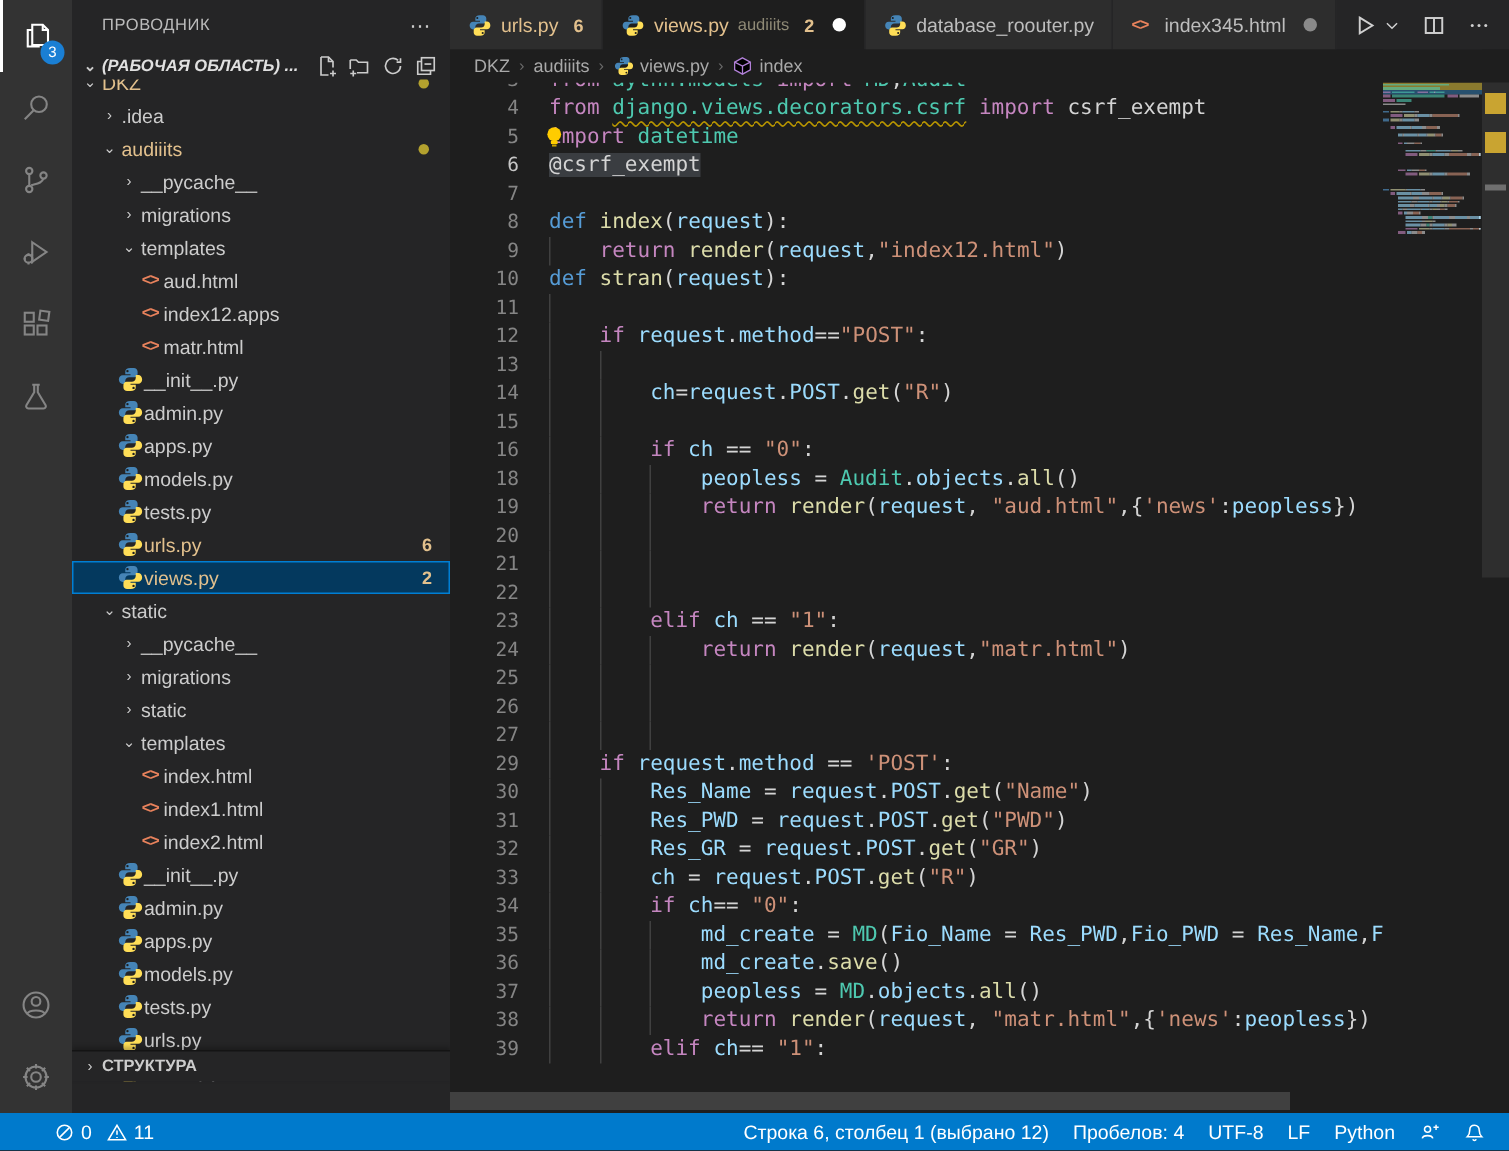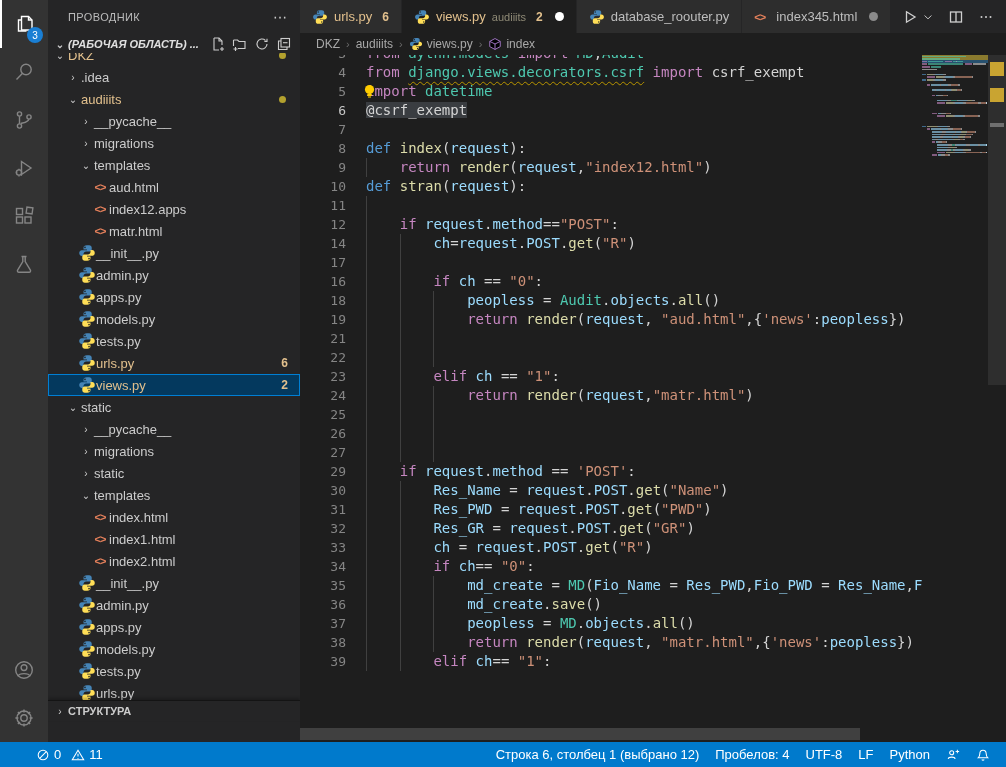--- a/index.html
+++ b/index.html
@@ -576,25 +576,27 @@
                 <rect x="4.3" y="10" width="4.4" height="2" fill="#fc0"></rect>
                 <rect x="5" y="12.3" width="3" height="1.4" fill="#caa300"></rect>
               </svg></span></div>
           <div class="cl"><span class="num cur">6</span><span class="txt"><span class="tok-x" style="color: rgb(212, 212, 212);">@csrf_exempt</span></span></div>
           <div class="cl"><span class="num">7</span><span class="txt"></span></div>
           <div class="cl"><span class="num">8</span><span class="txt"><span style="color: rgb(86, 156, 214);">def</span><span style="color: rgb(212, 212, 212);"> </span><span style="color: rgb(220, 220, 170);">index</span><span style="color: rgb(212, 212, 212);">(</span><span style="color: rgb(156, 220, 254);">request</span><span style="color: rgb(212, 212, 212);">):</span></span></div>
           <div class="cl"><div class="guide" style="left: 66px;"></div><span class="num">9</span><span class="txt"><span style="color: rgb(212, 212, 212);">    </span><span style="color: rgb(197, 134, 192);">return</span><span style="color: rgb(212, 212, 212);"> </span><span style="color: rgb(220, 220, 170);">render</span><span style="color: rgb(212, 212, 212);">(</span><span style="color: rgb(156, 220, 254);">request</span><span style="color: rgb(212, 212, 212);">,</span><span style="color: rgb(206, 145, 120);">"index12.html"</span><span style="color: rgb(212, 212, 212);">)</span></span></div>
           <div class="cl"><span class="num">10</span><span class="txt"><span style="color: rgb(86, 156, 214);">def</span><span style="color: rgb(212, 212, 212);"> </span><span style="color: rgb(220, 220, 170);">stran</span><span style="color: rgb(212, 212, 212);">(</span><span style="color: rgb(156, 220, 254);">request</span><span style="color: rgb(212, 212, 212);">):</span></span></div>
           <div class="cl"><div class="guide" style="left: 66px;"></div><span class="num">11</span><span class="txt"></span></div>
           <div class="cl"><div class="guide" style="left: 66px;"></div><span class="num">12</span><span class="txt"><span style="color: rgb(212, 212, 212);">    </span><span style="color: rgb(197, 134, 192);">if</span><span style="color: rgb(212, 212, 212);"> </span><span style="color: rgb(156, 220, 254);">request</span><span style="color: rgb(212, 212, 212);">.</span><span style="color: rgb(156, 220, 254);">method</span><span style="color: rgb(212, 212, 212);">==</span><span style="color: rgb(206, 145, 120);">"POST"</span><span style="color: rgb(212, 212, 212);">:</span></span></div>
+          <div class="cl"><div class="guide" style="left: 66px;"></div><div class="guide" style="left: 99.72px;"></div><span class="num">13</span><span class="txt"></span></div>
           <div class="cl"><div class="guide" style="left: 66px;"></div><div class="guide" style="left: 99.72px;"></div><span class="num">14</span><span class="txt"><span style="color: rgb(212, 212, 212);">        </span><span style="color: rgb(156, 220, 254);">ch</span><span style="color: rgb(212, 212, 212);">=</span><span style="color: rgb(156, 220, 254);">request</span><span style="color: rgb(212, 212, 212);">.</span><span style="color: rgb(156, 220, 254);">POST</span><span style="color: rgb(212, 212, 212);">.</span><span style="color: rgb(220, 220, 170);">get</span><span style="color: rgb(212, 212, 212);">(</span><span style="color: rgb(206, 145, 120);">"R"</span><span style="color: rgb(212, 212, 212);">)</span></span></div>
-          <div class="cl"><div class="guide" style="left: 66px;"></div><div class="guide" style="left: 99.72px;"></div><span class="num">17</span><span class="txt"></span></div>
+          <div class="cl"><div class="guide" style="left: 66px;"></div><div class="guide" style="left: 99.72px;"></div><span class="num">15</span><span class="txt"></span></div>
           <div class="cl"><div class="guide" style="left: 66px;"></div><div class="guide" style="left: 99.72px;"></div><span class="num">16</span><span class="txt"><span style="color: rgb(212, 212, 212);">        </span><span style="color: rgb(197, 134, 192);">if</span><span style="color: rgb(212, 212, 212);"> </span><span style="color: rgb(156, 220, 254);">ch</span><span style="color: rgb(212, 212, 212);"> == </span><span style="color: rgb(206, 145, 120);">"0"</span><span style="color: rgb(212, 212, 212);">:</span></span></div>
           <div class="cl"><div class="guide" style="left: 66px;"></div><div class="guide" style="left: 99.72px;"></div><div class="guide" style="left: 133.44px;"></div><span class="num">18</span><span class="txt"><span style="color: rgb(212, 212, 212);">            </span><span style="color: rgb(156, 220, 254);">peopless</span><span style="color: rgb(212, 212, 212);"> = </span><span style="color: rgb(78, 201, 176);">Audit</span><span style="color: rgb(212, 212, 212);">.</span><span style="color: rgb(156, 220, 254);">objects</span><span style="color: rgb(212, 212, 212);">.</span><span style="color: rgb(220, 220, 170);">all</span><span style="color: rgb(212, 212, 212);">()</span></span></div>
           <div class="cl"><div class="guide" style="left: 66px;"></div><div class="guide" style="left: 99.72px;"></div><div class="guide" style="left: 133.44px;"></div><span class="num">19</span><span class="txt"><span style="color: rgb(212, 212, 212);">            </span><span style="color: rgb(197, 134, 192);">return</span><span style="color: rgb(212, 212, 212);"> </span><span style="color: rgb(220, 220, 170);">render</span><span style="color: rgb(212, 212, 212);">(</span><span style="color: rgb(156, 220, 254);">request</span><span style="color: rgb(212, 212, 212);">, </span><span style="color: rgb(206, 145, 120);">"aud.html"</span><span style="color: rgb(212, 212, 212);">,{</span><span style="color: rgb(206, 145, 120);">'news'</span><span style="color: rgb(212, 212, 212);">:</span><span style="color: rgb(156, 220, 254);">peopless</span><span style="color: rgb(212, 212, 212);">})</span></span></div>
+          <div class="cl"><div class="guide" style="left: 66px;"></div><div class="guide" style="left: 99.72px;"></div><div class="guide" style="left: 133.44px;"></div><span class="num">20</span><span class="txt"></span></div>
           <div class="cl"><div class="guide" style="left: 66px;"></div><div class="guide" style="left: 99.72px;"></div><div class="guide" style="left: 133.44px;"></div><span class="num">21</span><span class="txt"></span></div>
           <div class="cl"><div class="guide" style="left: 66px;"></div><div class="guide" style="left: 99.72px;"></div><div class="guide" style="left: 133.44px;"></div><span class="num">22</span><span class="txt"></span></div>
           <div class="cl"><div class="guide" style="left: 66px;"></div><div class="guide" style="left: 99.72px;"></div><span class="num">23</span><span class="txt"><span style="color: rgb(212, 212, 212);">        </span><span style="color: rgb(197, 134, 192);">elif</span><span style="color: rgb(212, 212, 212);"> </span><span style="color: rgb(156, 220, 254);">ch</span><span style="color: rgb(212, 212, 212);"> == </span><span style="color: rgb(206, 145, 120);">"1"</span><span style="color: rgb(212, 212, 212);">:</span></span></div>
           <div class="cl"><div class="guide" style="left: 66px;"></div><div class="guide" style="left: 99.72px;"></div><div class="guide" style="left: 133.44px;"></div><span class="num">24</span><span class="txt"><span style="color: rgb(212, 212, 212);">            </span><span style="color: rgb(197, 134, 192);">return</span><span style="color: rgb(212, 212, 212);"> </span><span style="color: rgb(220, 220, 170);">render</span><span style="color: rgb(212, 212, 212);">(</span><span style="color: rgb(156, 220, 254);">request</span><span style="color: rgb(212, 212, 212);">,</span><span style="color: rgb(206, 145, 120);">"matr.html"</span><span style="color: rgb(212, 212, 212);">)</span></span></div>
           <div class="cl"><div class="guide" style="left: 66px;"></div><div class="guide" style="left: 99.72px;"></div><div class="guide" style="left: 133.44px;"></div><span class="num">25</span><span class="txt"></span></div>
           <div class="cl"><div class="guide" style="left: 66px;"></div><div class="guide" style="left: 99.72px;"></div><div class="guide" style="left: 133.44px;"></div><span class="num">26</span><span class="txt"></span></div>
           <div class="cl"><div class="guide" style="left: 66px;"></div><div class="guide" style="left: 99.72px;"></div><div class="guide" style="left: 133.44px;"></div><span class="num">27</span><span class="txt"></span></div>
           <div class="cl"><div class="guide" style="left: 66px;"></div><span class="num">29</span><span class="txt"><span style="color: rgb(212, 212, 212);">    </span><span style="color: rgb(197, 134, 192);">if</span><span style="color: rgb(212, 212, 212);"> </span><span style="color: rgb(156, 220, 254);">request</span><span style="color: rgb(212, 212, 212);">.</span><span style="color: rgb(156, 220, 254);">method</span><span style="color: rgb(212, 212, 212);"> == </span><span style="color: rgb(206, 145, 120);">'POST'</span><span style="color: rgb(212, 212, 212);">:</span></span></div>
           <div class="cl"><div class="guide" style="left: 66px;"></div><div class="guide" style="left: 99.72px;"></div><span class="num">30</span><span class="txt"><span style="color: rgb(212, 212, 212);">        </span><span style="color: rgb(156, 220, 254);">Res_Name</span><span style="color: rgb(212, 212, 212);"> = </span><span style="color: rgb(156, 220, 254);">request</span><span style="color: rgb(212, 212, 212);">.</span><span style="color: rgb(156, 220, 254);">POST</span><span style="color: rgb(212, 212, 212);">.</span><span style="color: rgb(220, 220, 170);">get</span><span style="color: rgb(212, 212, 212);">(</span><span style="color: rgb(206, 145, 120);">"Name"</span><span style="color: rgb(212, 212, 212);">)</span></span></div>
           <div class="cl"><div class="guide" style="left: 66px;"></div><div class="guide" style="left: 99.72px;"></div><span class="num">31</span><span class="txt"><span style="color: rgb(212, 212, 212);">        </span><span style="color: rgb(156, 220, 254);">Res_PWD</span><span style="color: rgb(212, 212, 212);"> = </span><span style="color: rgb(156, 220, 254);">request</span><span style="color: rgb(212, 212, 212);">.</span><span style="color: rgb(156, 220, 254);">POST</span><span style="color: rgb(212, 212, 212);">.</span><span style="color: rgb(220, 220, 170);">get</span><span style="color: rgb(212, 212, 212);">(</span><span style="color: rgb(206, 145, 120);">"PWD"</span><span style="color: rgb(212, 212, 212);">)</span></span></div>

